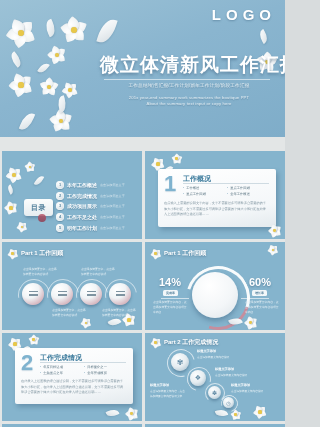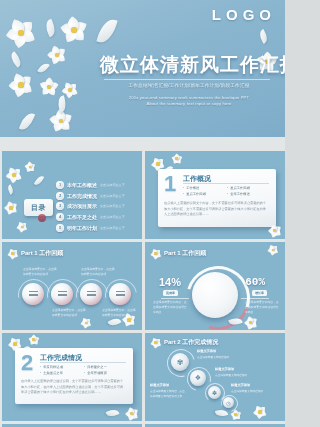--- a/index.html
+++ b/index.html
@@ -370,21 +370,21 @@
     </div>
 
     <div class="donut-arc" style="left:41px;top:24px;"></div>
     <div class="donut" style="left:47px;top:30px;"></div>
 
     <div class="pct" style="left:14px;top:34px;">14%</div>
     <div class="pct-badge" style="left:18px;top:48px;">完成率</div>
     <div class="pct-line" style="left:16px;top:56px;width:28px;"></div>
     <div class="pct-txt" style="left:8px;top:58px;">点击添加简要文字内容，点击添加简要文字内容说明文字内容</div>
 
-    <div class="pct" style="right:20px;top:34px;font-family:Liberation Mono, monospace;">60%</div>
+    <div class="pct" style="right:14px;top:34px;">60%</div>
     <div class="pct-badge" style="right:18px;top:48px;">增长率</div>
     <div class="pct-line" style="right:16px;top:56px;width:28px;"></div>
     <div class="pct-txt" style="right:6px;top:58px;">点击添加简要文字内容，点击添加简要文字内容说明文字内容</div>
 
     <div class="flower" style="right:6px;top:2px;width:12px;height:12px;">
       <i style="width:5px;height:5px;transform:rotate(0deg) translate(-1px,-4px)"></i>
       <i style="width:5px;height:5px;transform:rotate(72deg) translate(-1px,-4px)"></i>
       <i style="width:5px;height:5px;transform:rotate(144deg) translate(-1px,-4px)"></i>
       <i style="width:5px;height:5px;transform:rotate(216deg) translate(-1px,-4px)"></i>
       <i style="width:5px;height:5px;transform:rotate(288deg) translate(-1px,-4px)"></i>

